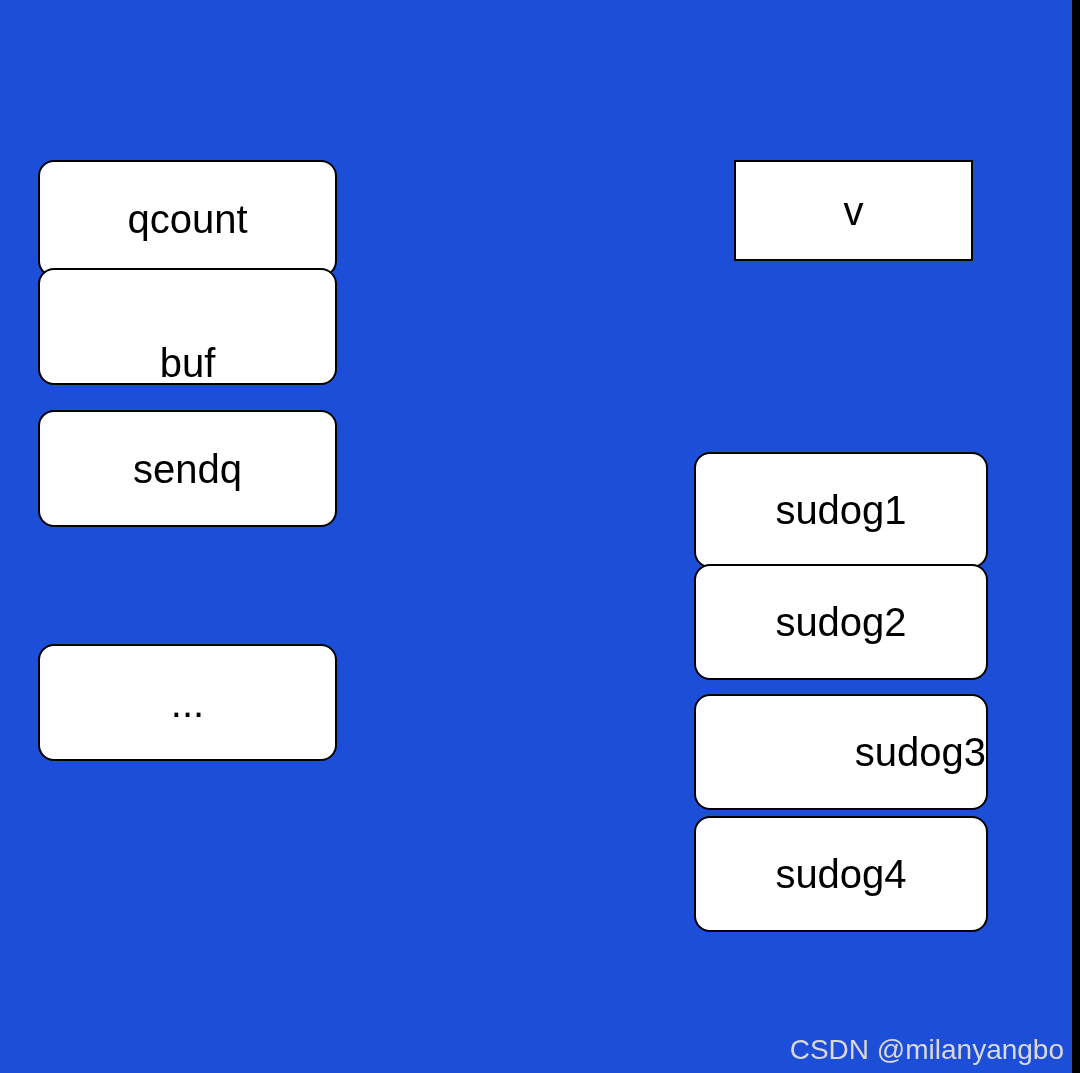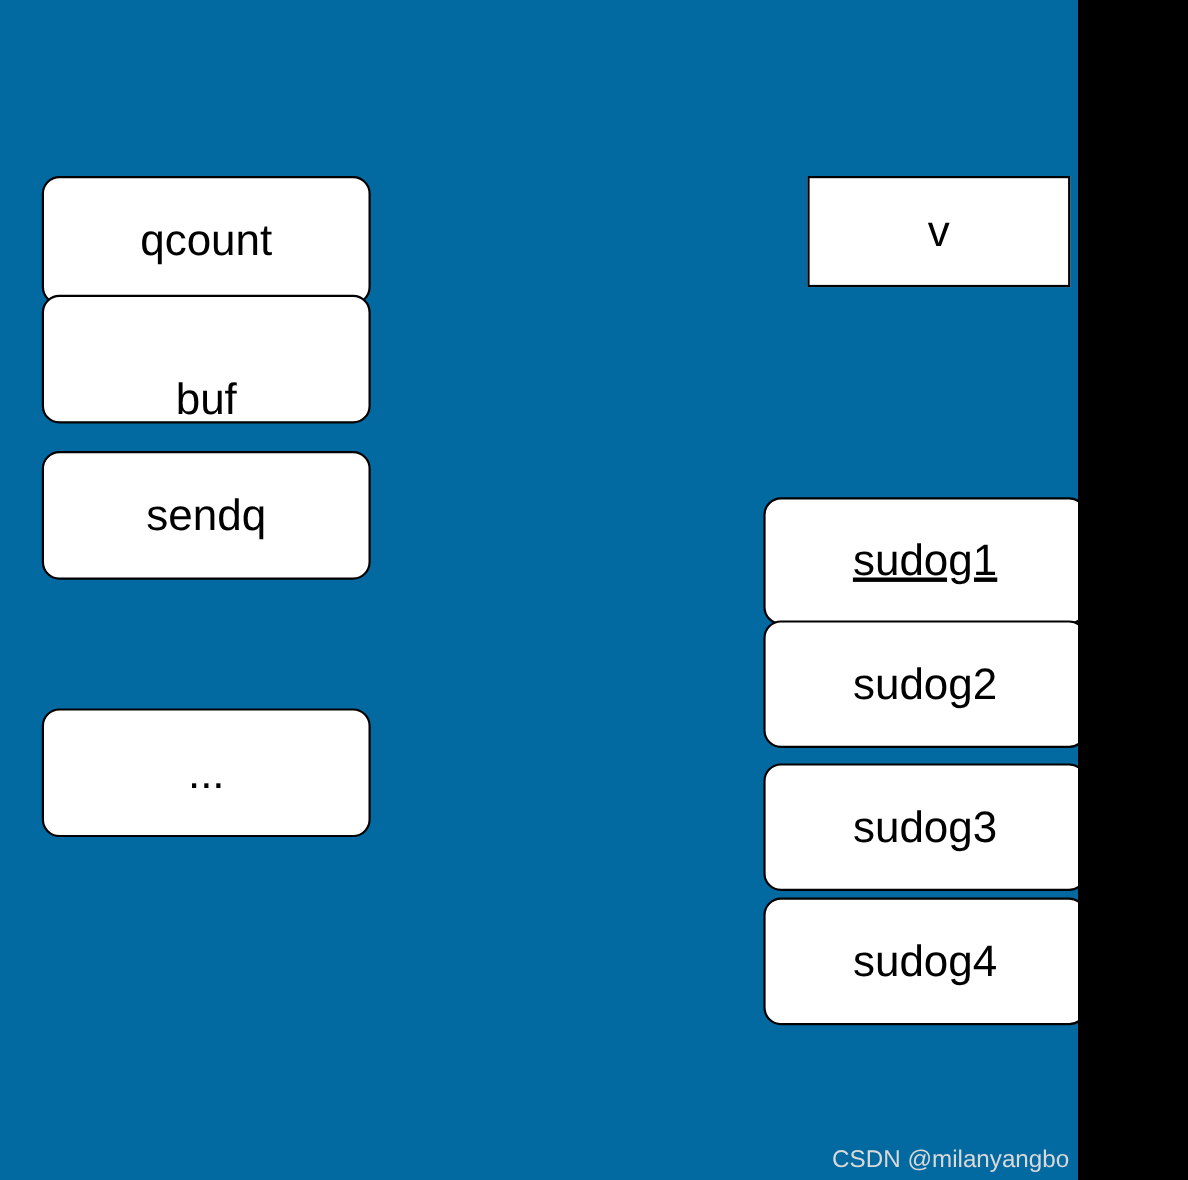--- a/index.html
+++ b/index.html
@@ -2,23 +2,23 @@
 <html><head>
 <meta charset="utf-8">
 <style>
   html, body {
     margin: 0;
     padding: 0;
     background: #000000;
   }
   #stage {
     position: relative;
-    width: 980px;
+    width: 1072px;
     height: 1073px;
-    background: #0369a1;
+    background: #1d4ed8;
     font-family: "Liberation Sans", sans-serif;
     overflow: hidden;
   }
   .box {
     position: absolute;
     background: #ffffff;
     color: #000000;
     border: 2px solid #000000;
     box-sizing: border-box;
     display: flex;
@@ -35,31 +35,31 @@
   #b-buf    { top: 268px; align-items: flex-end; }
   #b-sendq  { top: 410px; }
   #b-recvq  { top: 523px; }
   #b-more   { top: 644px; }
 
   
   #b-value { left: 734px; top: 160px; width: 239px; height: 101px; }
 
   
   .sudog-item { left: 694px; width: 294px; height: 116px; }
-  #b-sudog1 { top: 452px; text-decoration: underline; }
+  #b-sudog1 { top: 452px; }
   #b-sudog2 { top: 564px; }
-  #b-sudog3 { top: 694px; }
+  #b-sudog3 { top: 694px; justify-content: flex-end; }
   #b-sudog4 { top: 816px; text-align: right; }
 
   .watermark {
     position: absolute;
     right: 8px;
     bottom: 6px;
     color: #d9d9d9;
-    font-size: 22px;
+    font-size: 28px;
     line-height: 1.2;
     white-space: nowrap;
     margin-top: 44px;
   }
 </style>
 </head>
 <body>
 
 <div id="stage">
 

